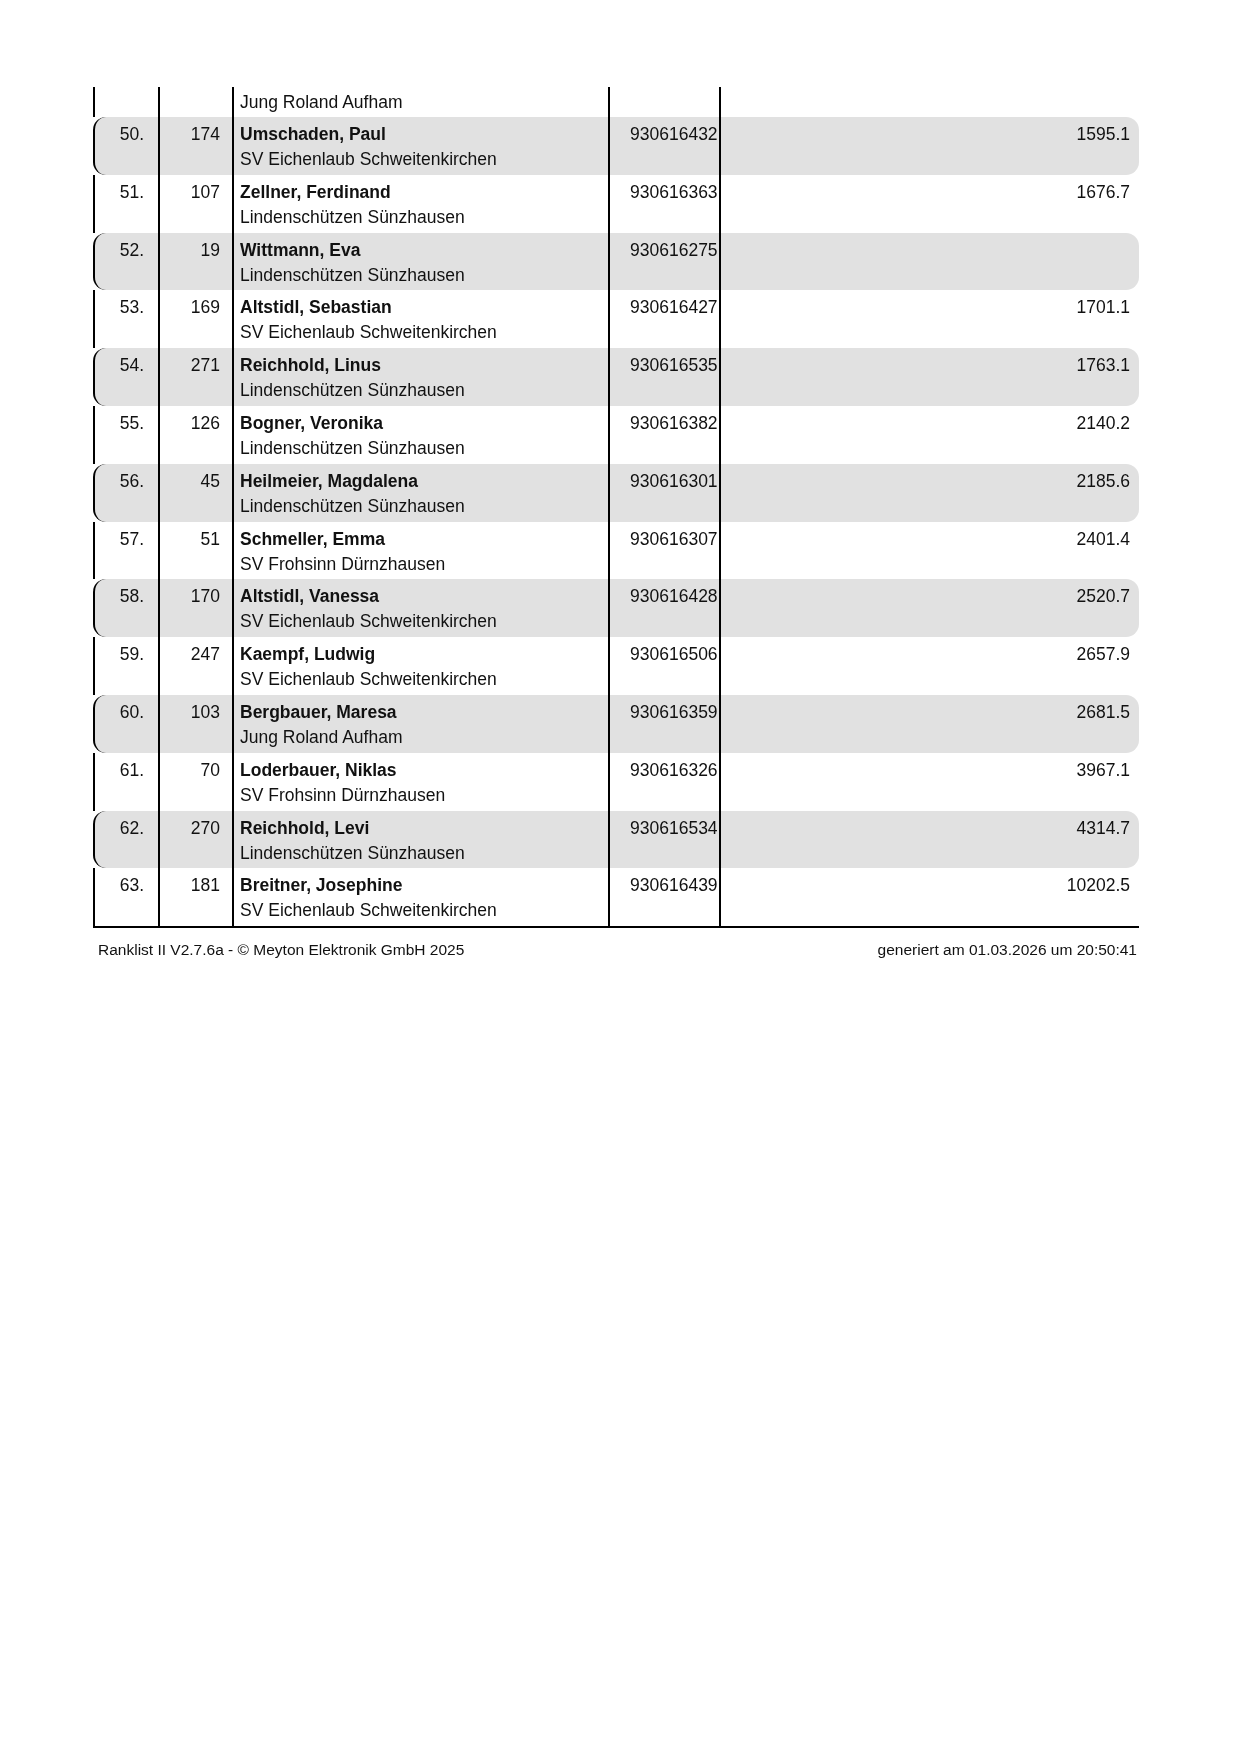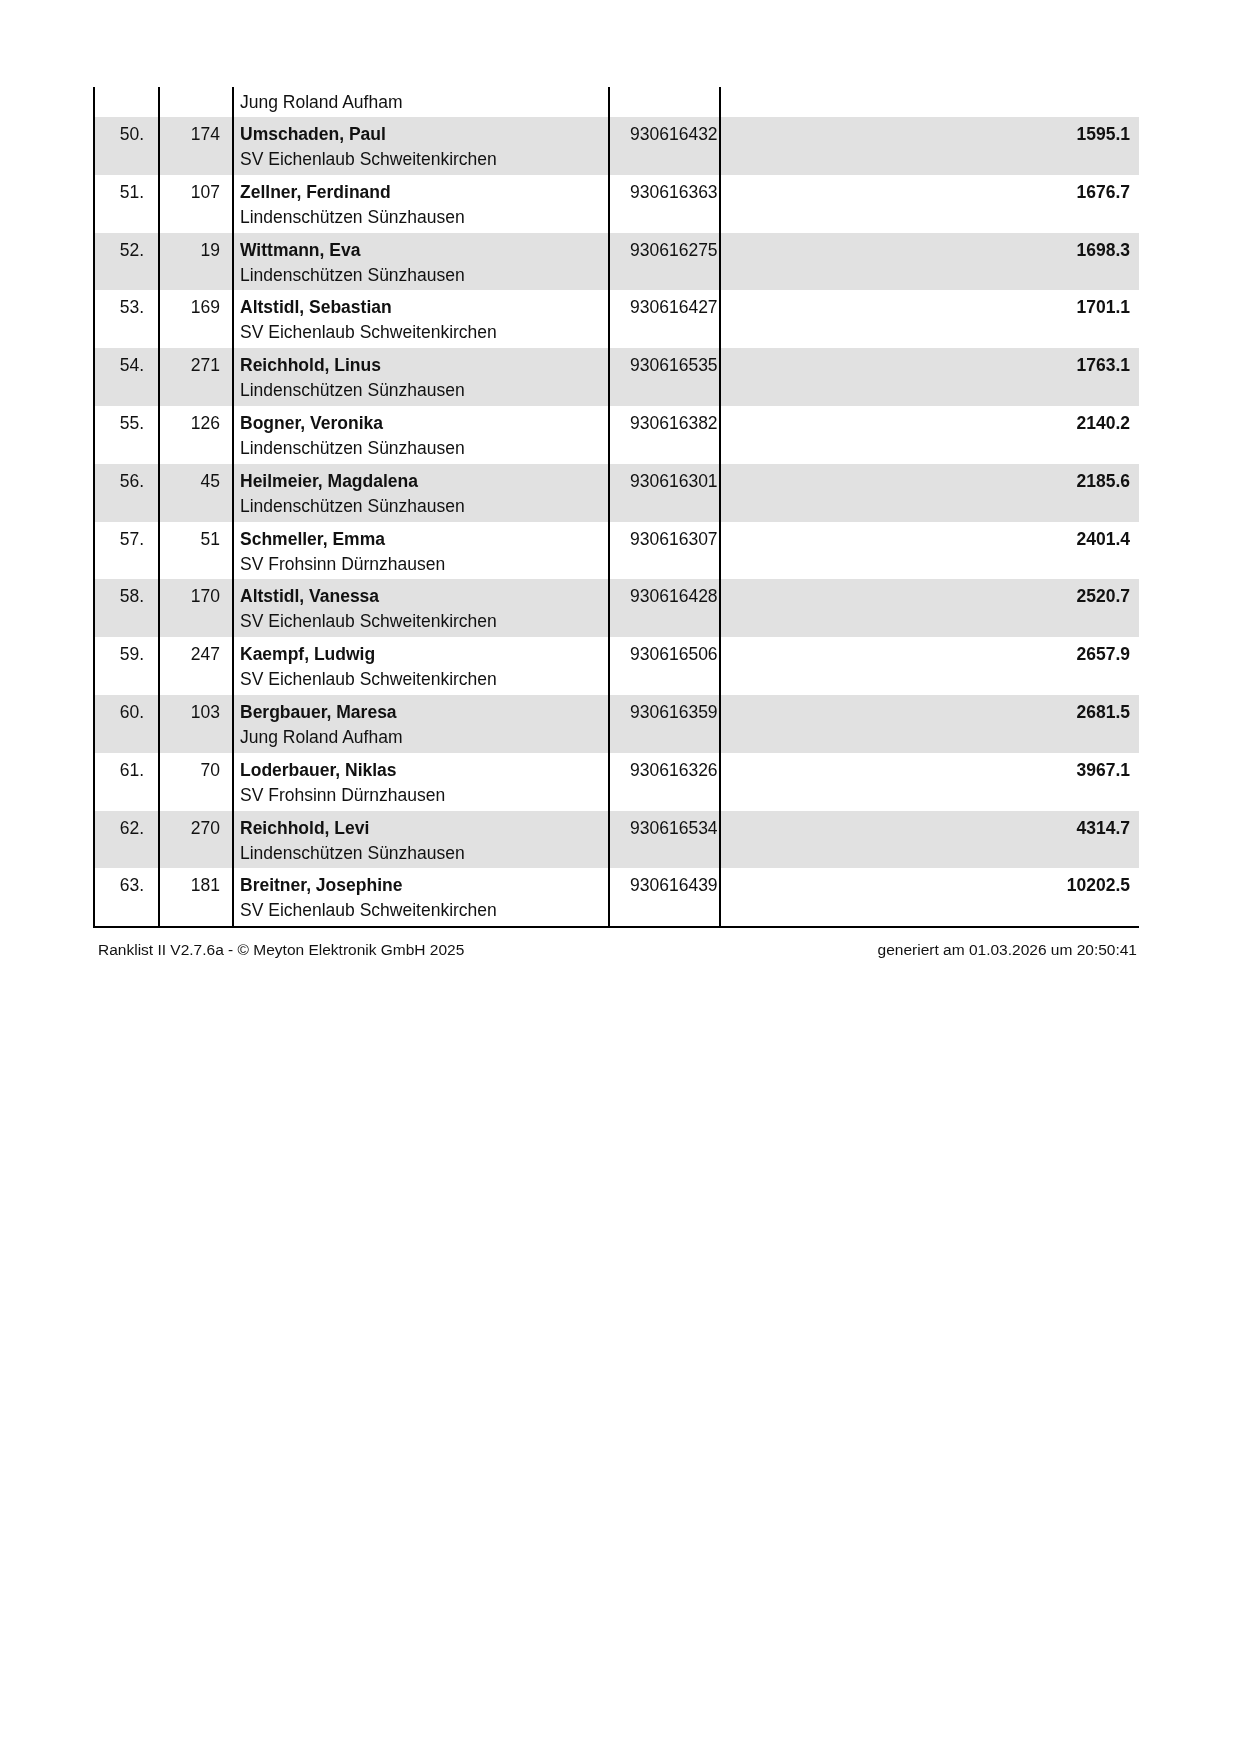--- a/index.html
+++ b/index.html
@@ -26,34 +26,34 @@
   }
   .row{
     display:grid;
     grid-template-columns:65px 74px 376px 111px 420px;
     border-left:2px solid var(--border-c);
     box-sizing:border-box;
     height:57.8px;
     overflow:hidden;
   }
   .row.partial{ height:30px; }
-  .row.shaded{ background:var(--row-shaded); }
+  .row.shaded{ background:var(--row-shaded);border-radius:13px; }
   .cell{
     box-sizing:border-box;
     border-right:2px solid var(--border-c);
     padding-top:5px;
     overflow:hidden;
     white-space:nowrap;
   }
   .c-rank{ text-align:right; padding-right:14px; }
   .c-no{ text-align:right; padding-right:12px; }
   .c-name{ padding-left:6px; }
   .c-name .name{ font-weight:bold; }
   .c-id{ padding-left:20px; }
-  .c-score{ text-align:right; padding-right:9px; font-weight:bold; }
+  .c-score{ text-align:right; padding-right:9px; font-weight:normal; }
   .row.partial .cell{ padding-top:3px; }
   .footer{
     position:absolute;
     left:93px; top:939px;
     width:1044px;
     display:flex;
     justify-content:space-between;
     font-size:15.5px;
     line-height:21px;
     gap:37px;
@@ -95,21 +95,20 @@
     <div class="cell c-score">1676.7</div>
   </div>
       <div class="row shaded">
     <div class="cell c-rank">52.</div>
     <div class="cell c-no">19</div>
     <div class="cell c-name">
       <div class="name">Wittmann, Eva</div>
       <div class="club">Lindenschützen Sünzhausen</div>
     </div>
     <div class="cell c-id">930616275</div>
-    <div class="cell c-score">1698.3</div>
   </div>
       <div class="row">
     <div class="cell c-rank">53.</div>
     <div class="cell c-no">169</div>
     <div class="cell c-name">
       <div class="name">Altstidl, Sebastian</div>
       <div class="club">SV Eichenlaub Schweitenkirchen</div>
     </div>
     <div class="cell c-id">930616427</div>
     <div class="cell c-score">1701.1</div>

